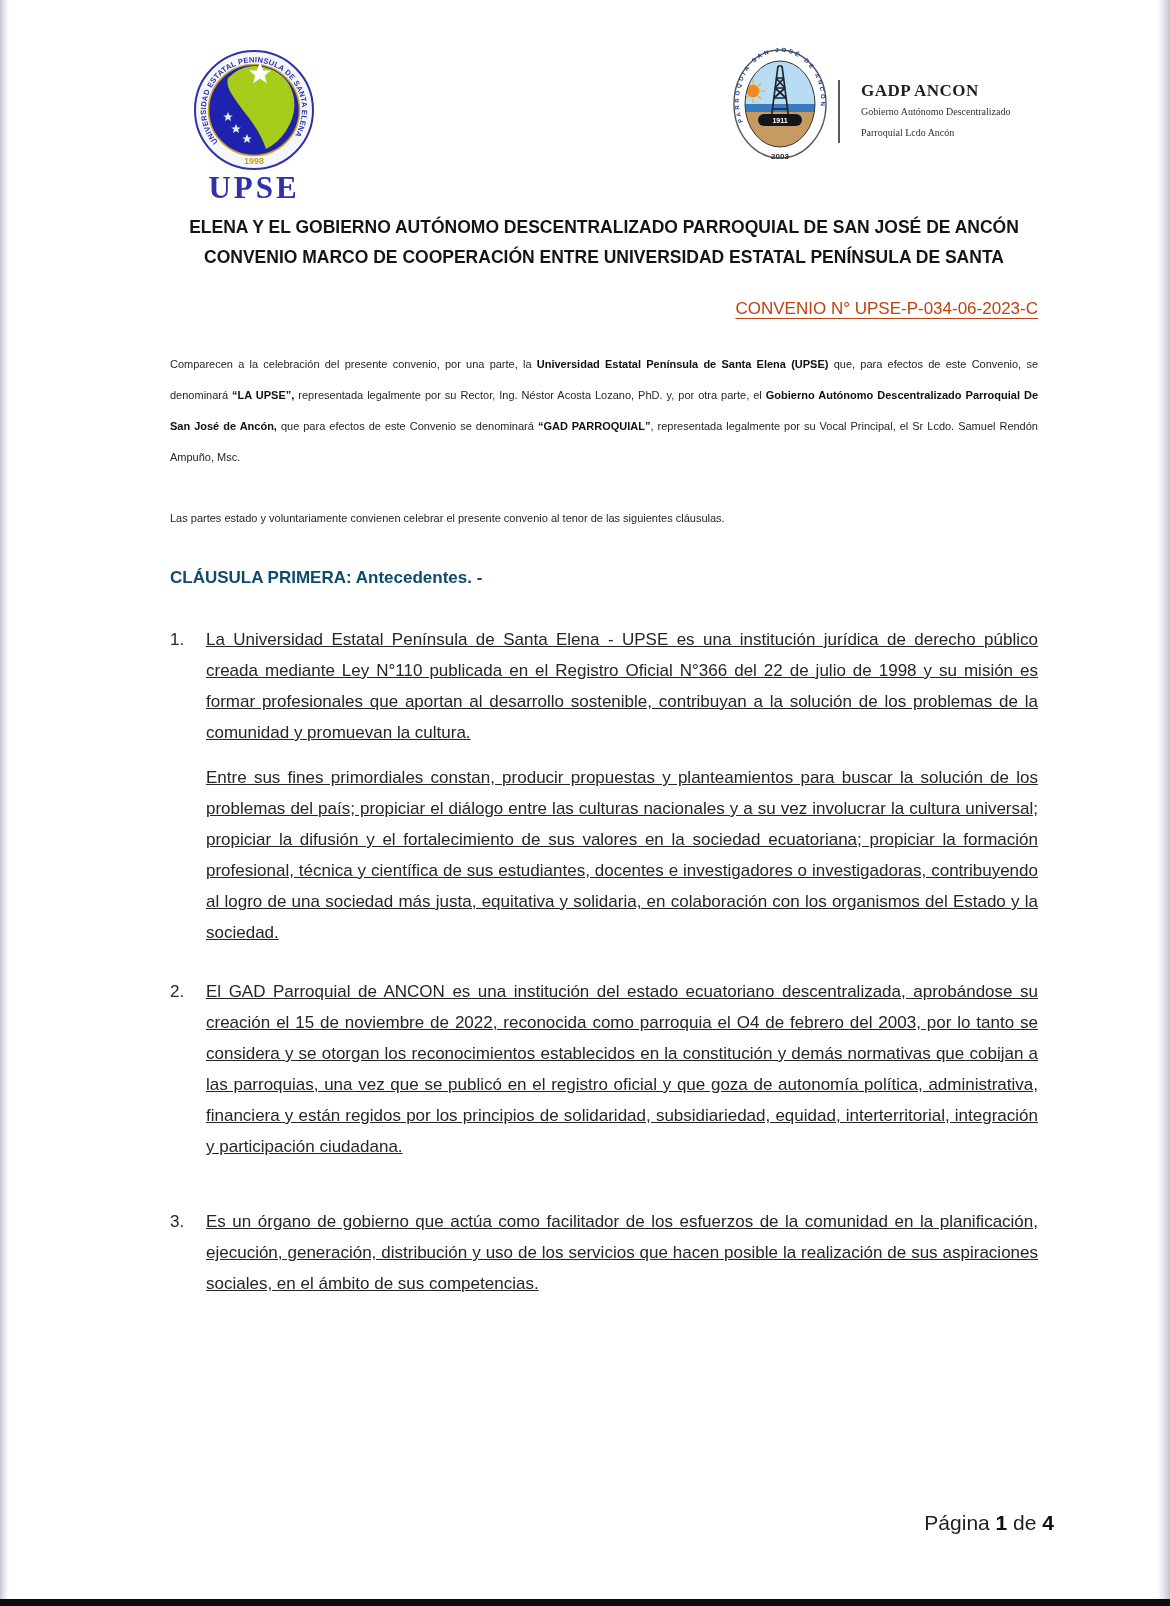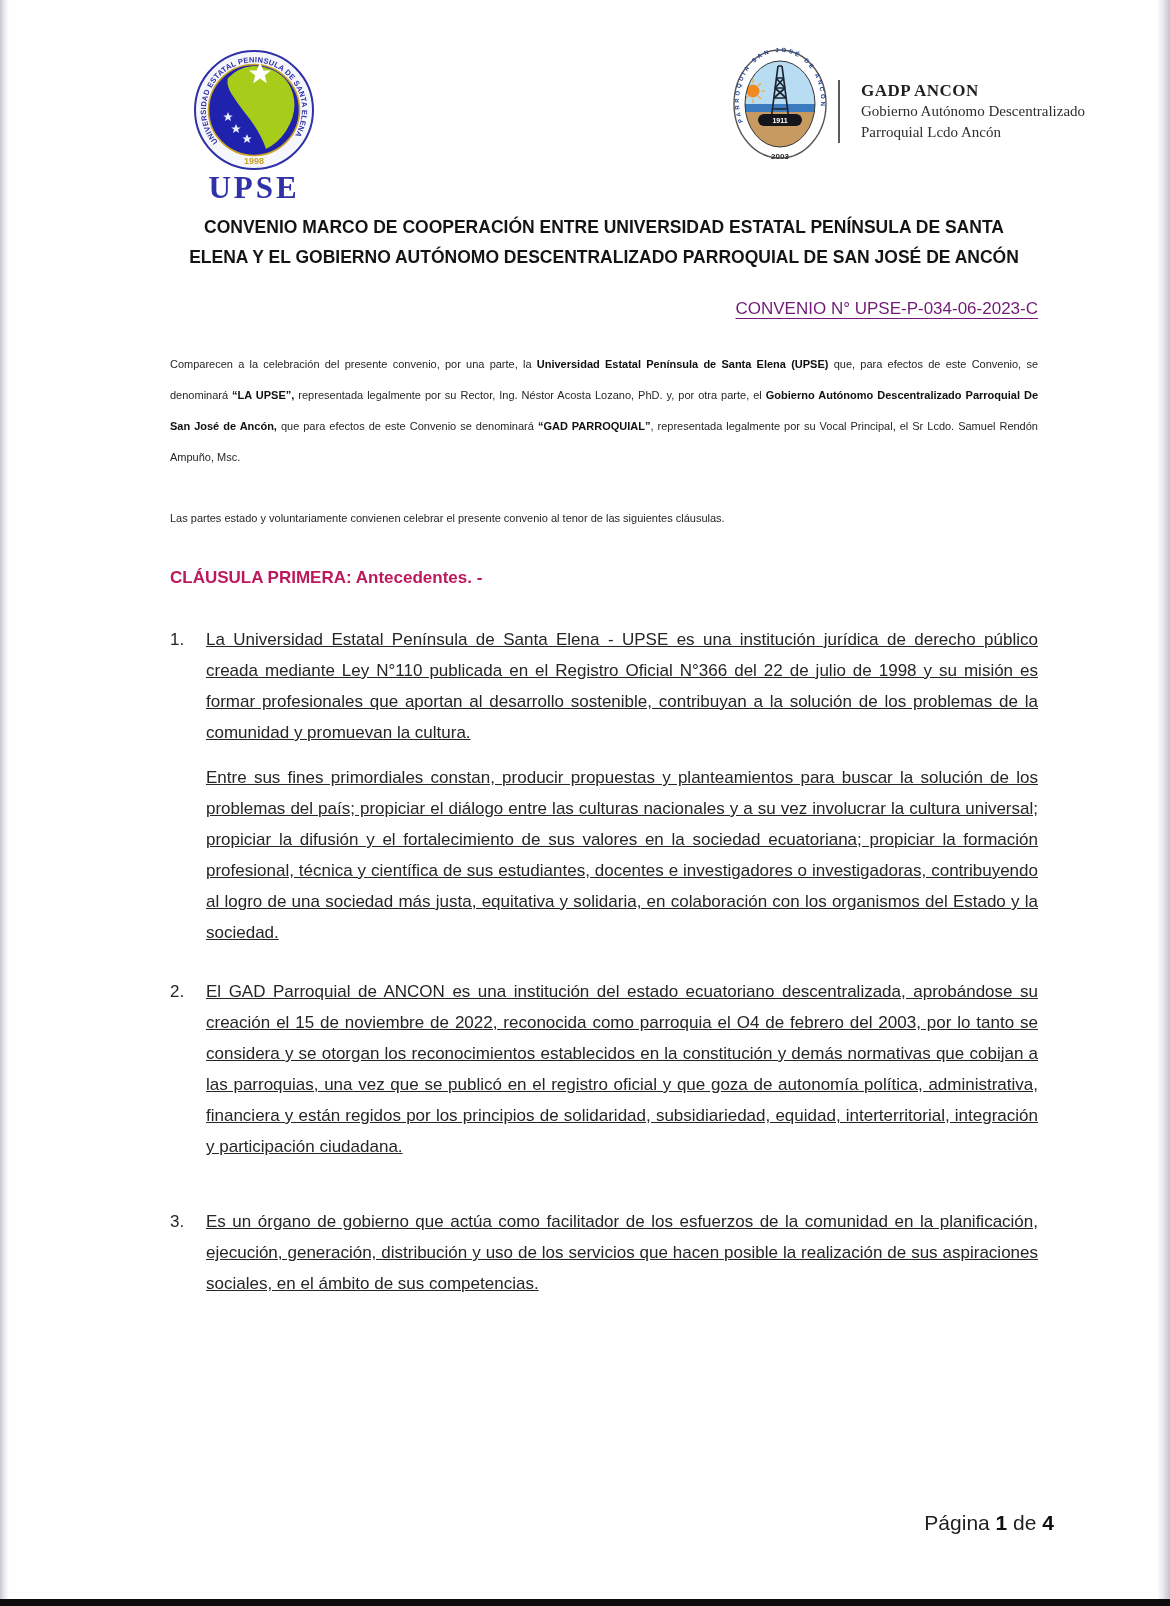--- a/index.html
+++ b/index.html
@@ -12,29 +12,29 @@
   .edge-right{position:absolute;right:0;top:0;width:13px;height:100%;
     background:linear-gradient(to left,#c3c3ce,#e9e9f0 55%,#ffffff);z-index:4;}
   .edge-bottom{position:absolute;bottom:0;left:0;width:100%;height:7px;background:#0d0d0d;z-index:5;}
 
   .header{position:absolute;top:0;left:0;width:100%;height:205px;}
   .upse-logo{position:absolute;left:188px;top:46px;}
   .gadp-block{position:absolute;left:730px;top:46px;display:flex;align-items:flex-start;}
   .gadp-info{margin-left:8px;border-left:2px solid #5a5a5a;padding-left:21px;margin-top:34px;
     font-family:"Liberation Serif", serif;}
   .gadp-title{font-weight:bold;font-size:17px;color:#1f1f1f;line-height:21px;letter-spacing:.5px;}
-  .gadp-line{font-size:15px;color:#2e2e2e;line-height:21px;}
+  .gadp-line{font-size:10px;color:#2e2e2e;line-height:21px;}
 
   .doc{position:absolute;top:212px;left:170px;width:868px;}
   .doc-title{text-align:center;font-weight:bold;font-size:17.5px;line-height:30px;color:#141414;}
-  .convenio-no{text-align:right;margin-top:27px;font-size:17px;color:#701a75;
+  .convenio-no{text-align:right;margin-top:27px;font-size:17px;color:#c2410c;
     text-decoration:underline;text-underline-offset:4px;}
   .para{text-align:justify;font-size:11px;line-height:31px;margin-top:30px;}
   .para b, .itext b, .footer b{font-weight:bold;color:#101010;}
-  .clause-heading{font-weight:bold;font-size:17px;color:#be185d;margin-top:34px;}
+  .clause-heading{font-weight:bold;font-size:17px;color:#0c4a6e;margin-top:34px;}
   .olist{margin-top:36px;}
   .oitem{display:flex;margin-top:28px;}
   .oitem .num{width:36px;flex:none;font-size:17px;line-height:31px;}
   .oitem .itext{flex:1;text-decoration:underline;}
   .itext .ipara{text-align:justify;font-size:17px;line-height:31px;}
   .itext .ipara + .ipara{margin-top:14px;}
   .oitem.spaced{margin-top:44px;}
   .footer{position:absolute;right:116px;bottom:71px;font-size:21px;color:#1f1f1f;margin-left:46px;}
 </style>
 </head>
@@ -117,22 +117,22 @@
       <div class="gadp-title">GADP ANCON</div>
       <div class="gadp-line">Gobierno Autónomo Descentralizado</div>
       <div class="gadp-line">Parroquial Lcdo Ancón</div>
     </div>
   </div>
 </div>
 
 <div class="doc">
 
   <div class="doc-title">
+    <div>ELENA Y EL GOBIERNO AUTÓNOMO DESCENTRALIZADO PARROQUIAL DE SAN JOSÉ DE ANCÓN</div>
     <div>CONVENIO MARCO DE COOPERACIÓN ENTRE UNIVERSIDAD ESTATAL PENÍNSULA DE SANTA</div>
-    <div>ELENA Y EL GOBIERNO AUTÓNOMO DESCENTRALIZADO PARROQUIAL DE SAN JOSÉ DE ANCÓN</div>
   </div>
 
   <div class="convenio-no">CONVENIO N° UPSE-P-034-06-2023-C</div>
 
   <div class="para">Comparecen a la celebración del presente convenio, por una parte, la <b>Universidad Estatal Península de Santa Elena (UPSE)</b> que, para efectos de este Convenio, se denominará <b>“LA UPSE”,</b> representada legalmente por su Rector, Ing. Néstor Acosta Lozano, PhD. y, por otra parte, el <b>Gobierno Autónomo Descentralizado Parroquial De San José de Ancón,</b> que para efectos de este Convenio se denominará <b>“GAD PARROQUIAL”</b>, representada legalmente por su Vocal Principal, el Sr Lcdo. Samuel Rendón Ampuño, Msc.</div>
 
   <div class="para">Las partes estado y voluntariamente convienen celebrar el presente convenio al tenor de las siguientes cláusulas.</div>
 
   <div class="clause-heading">CLÁUSULA PRIMERA: Antecedentes. -</div>
 

